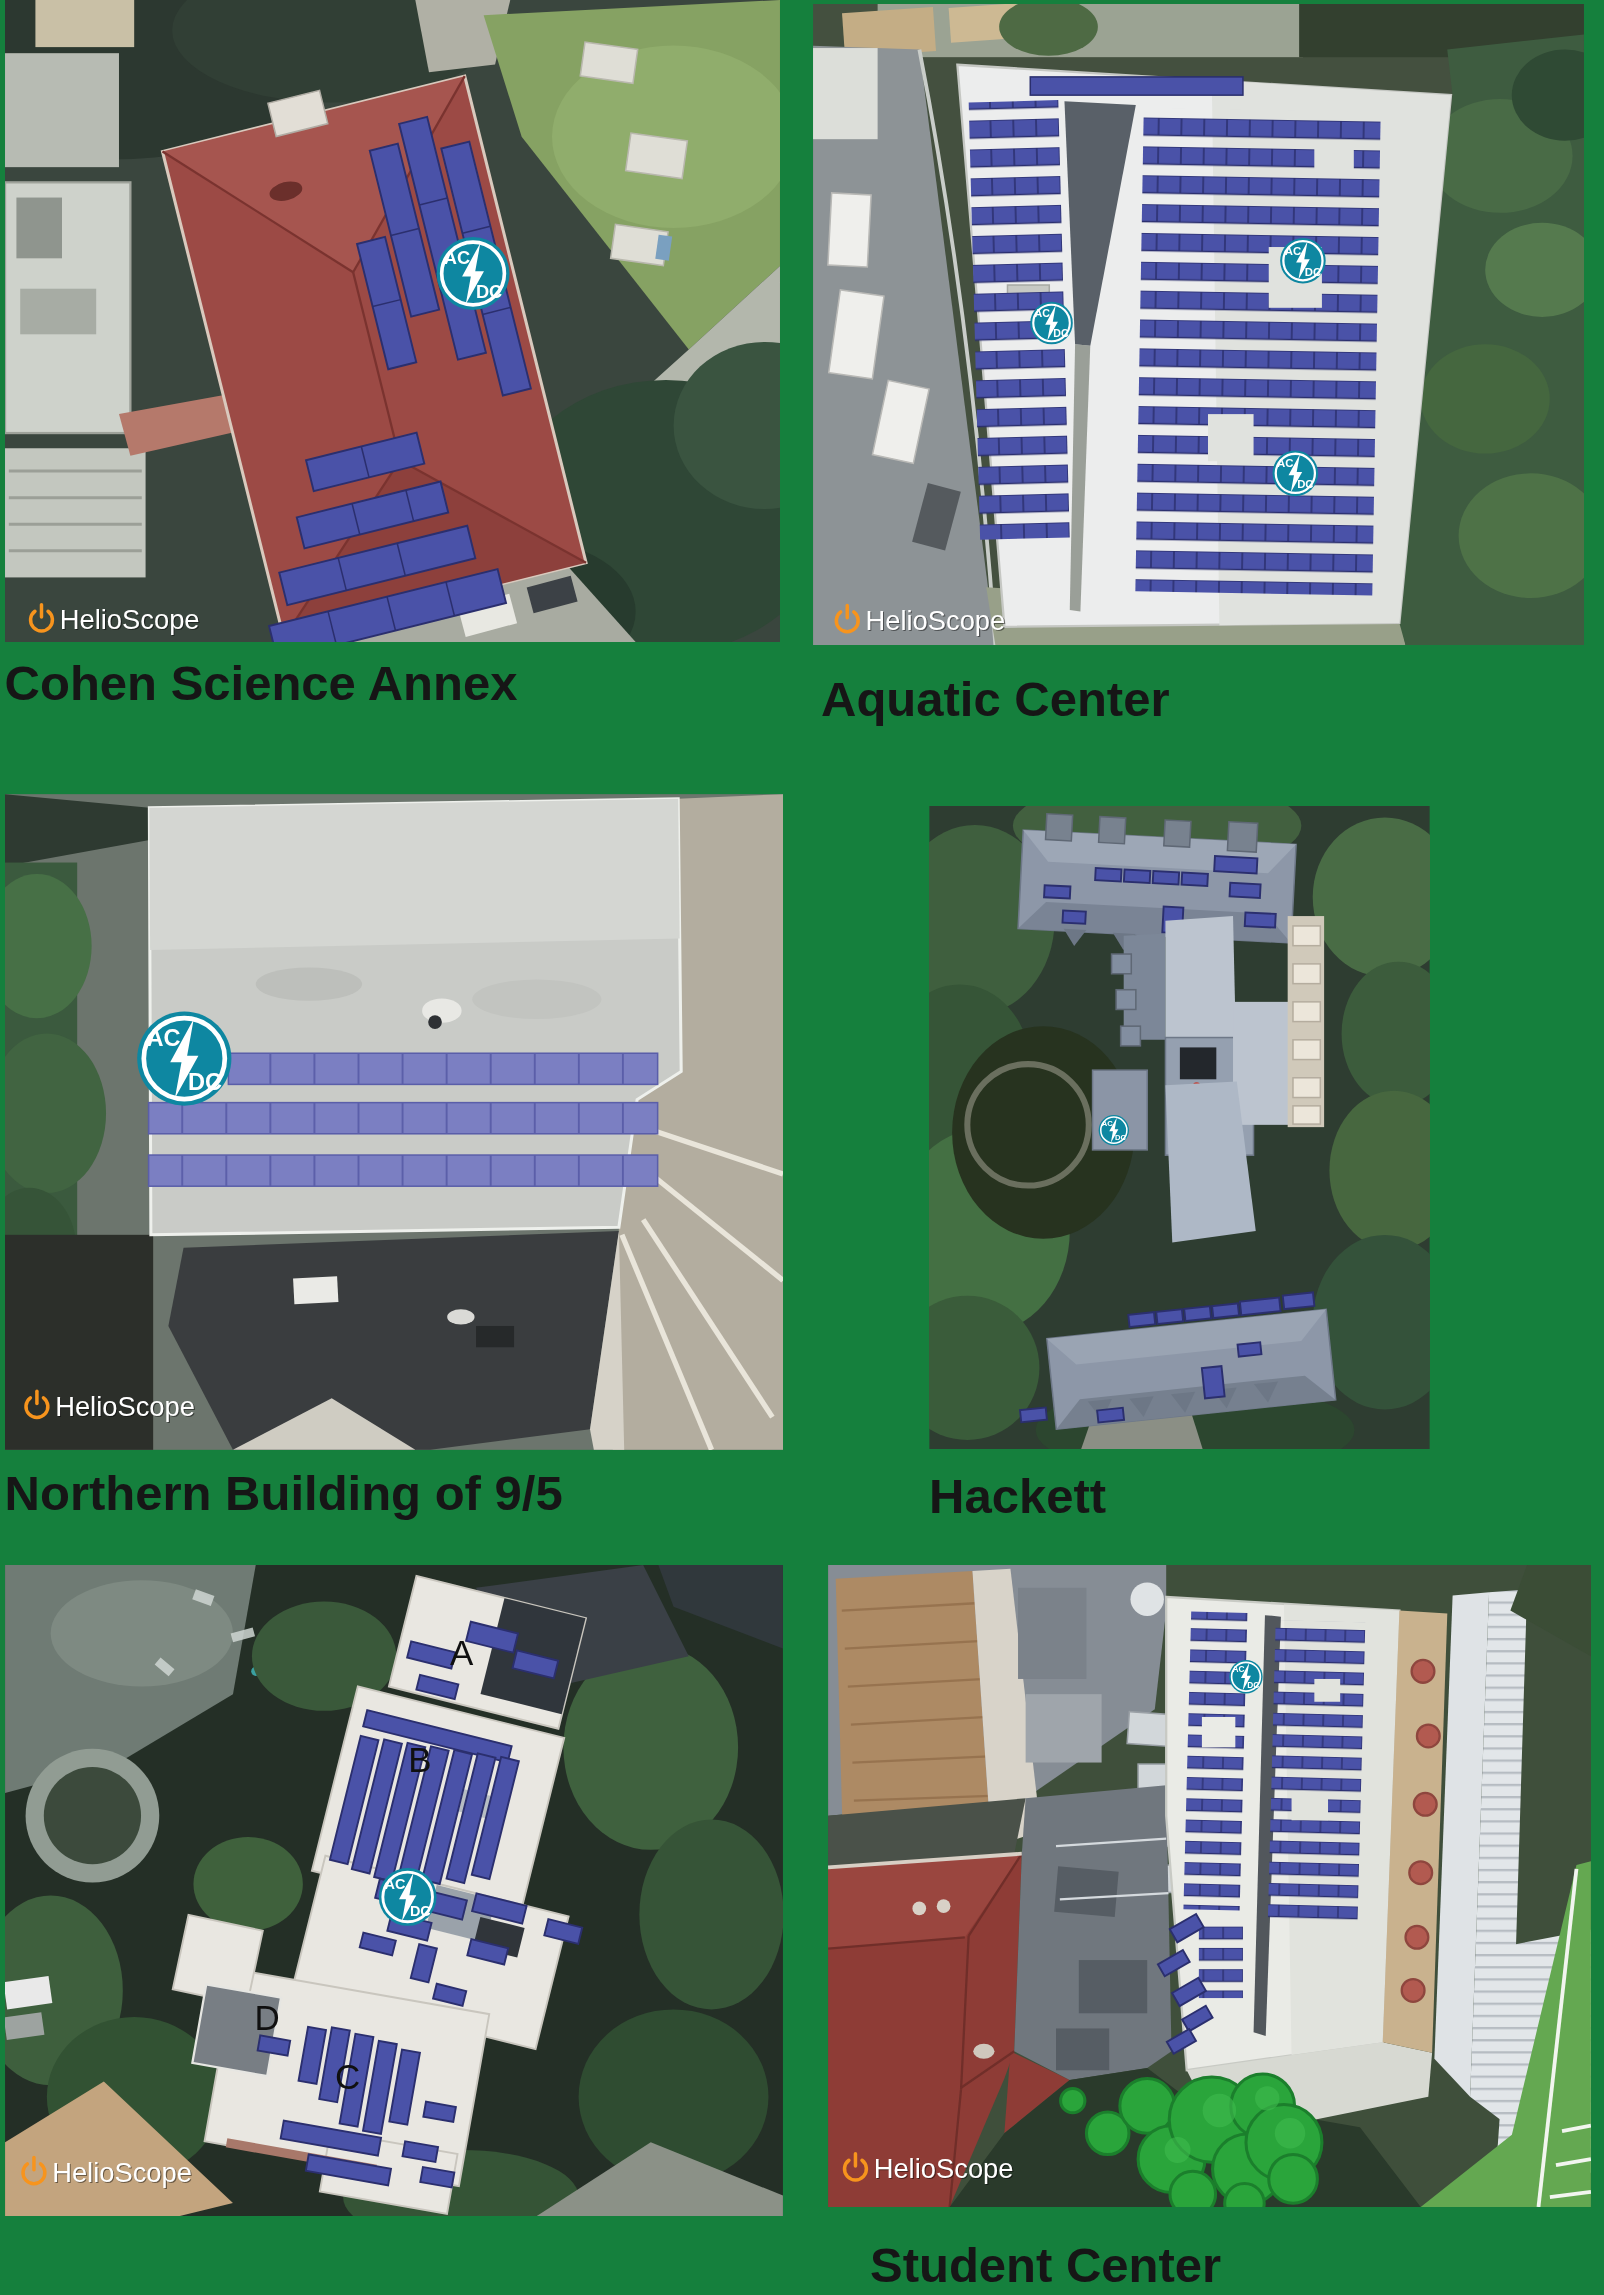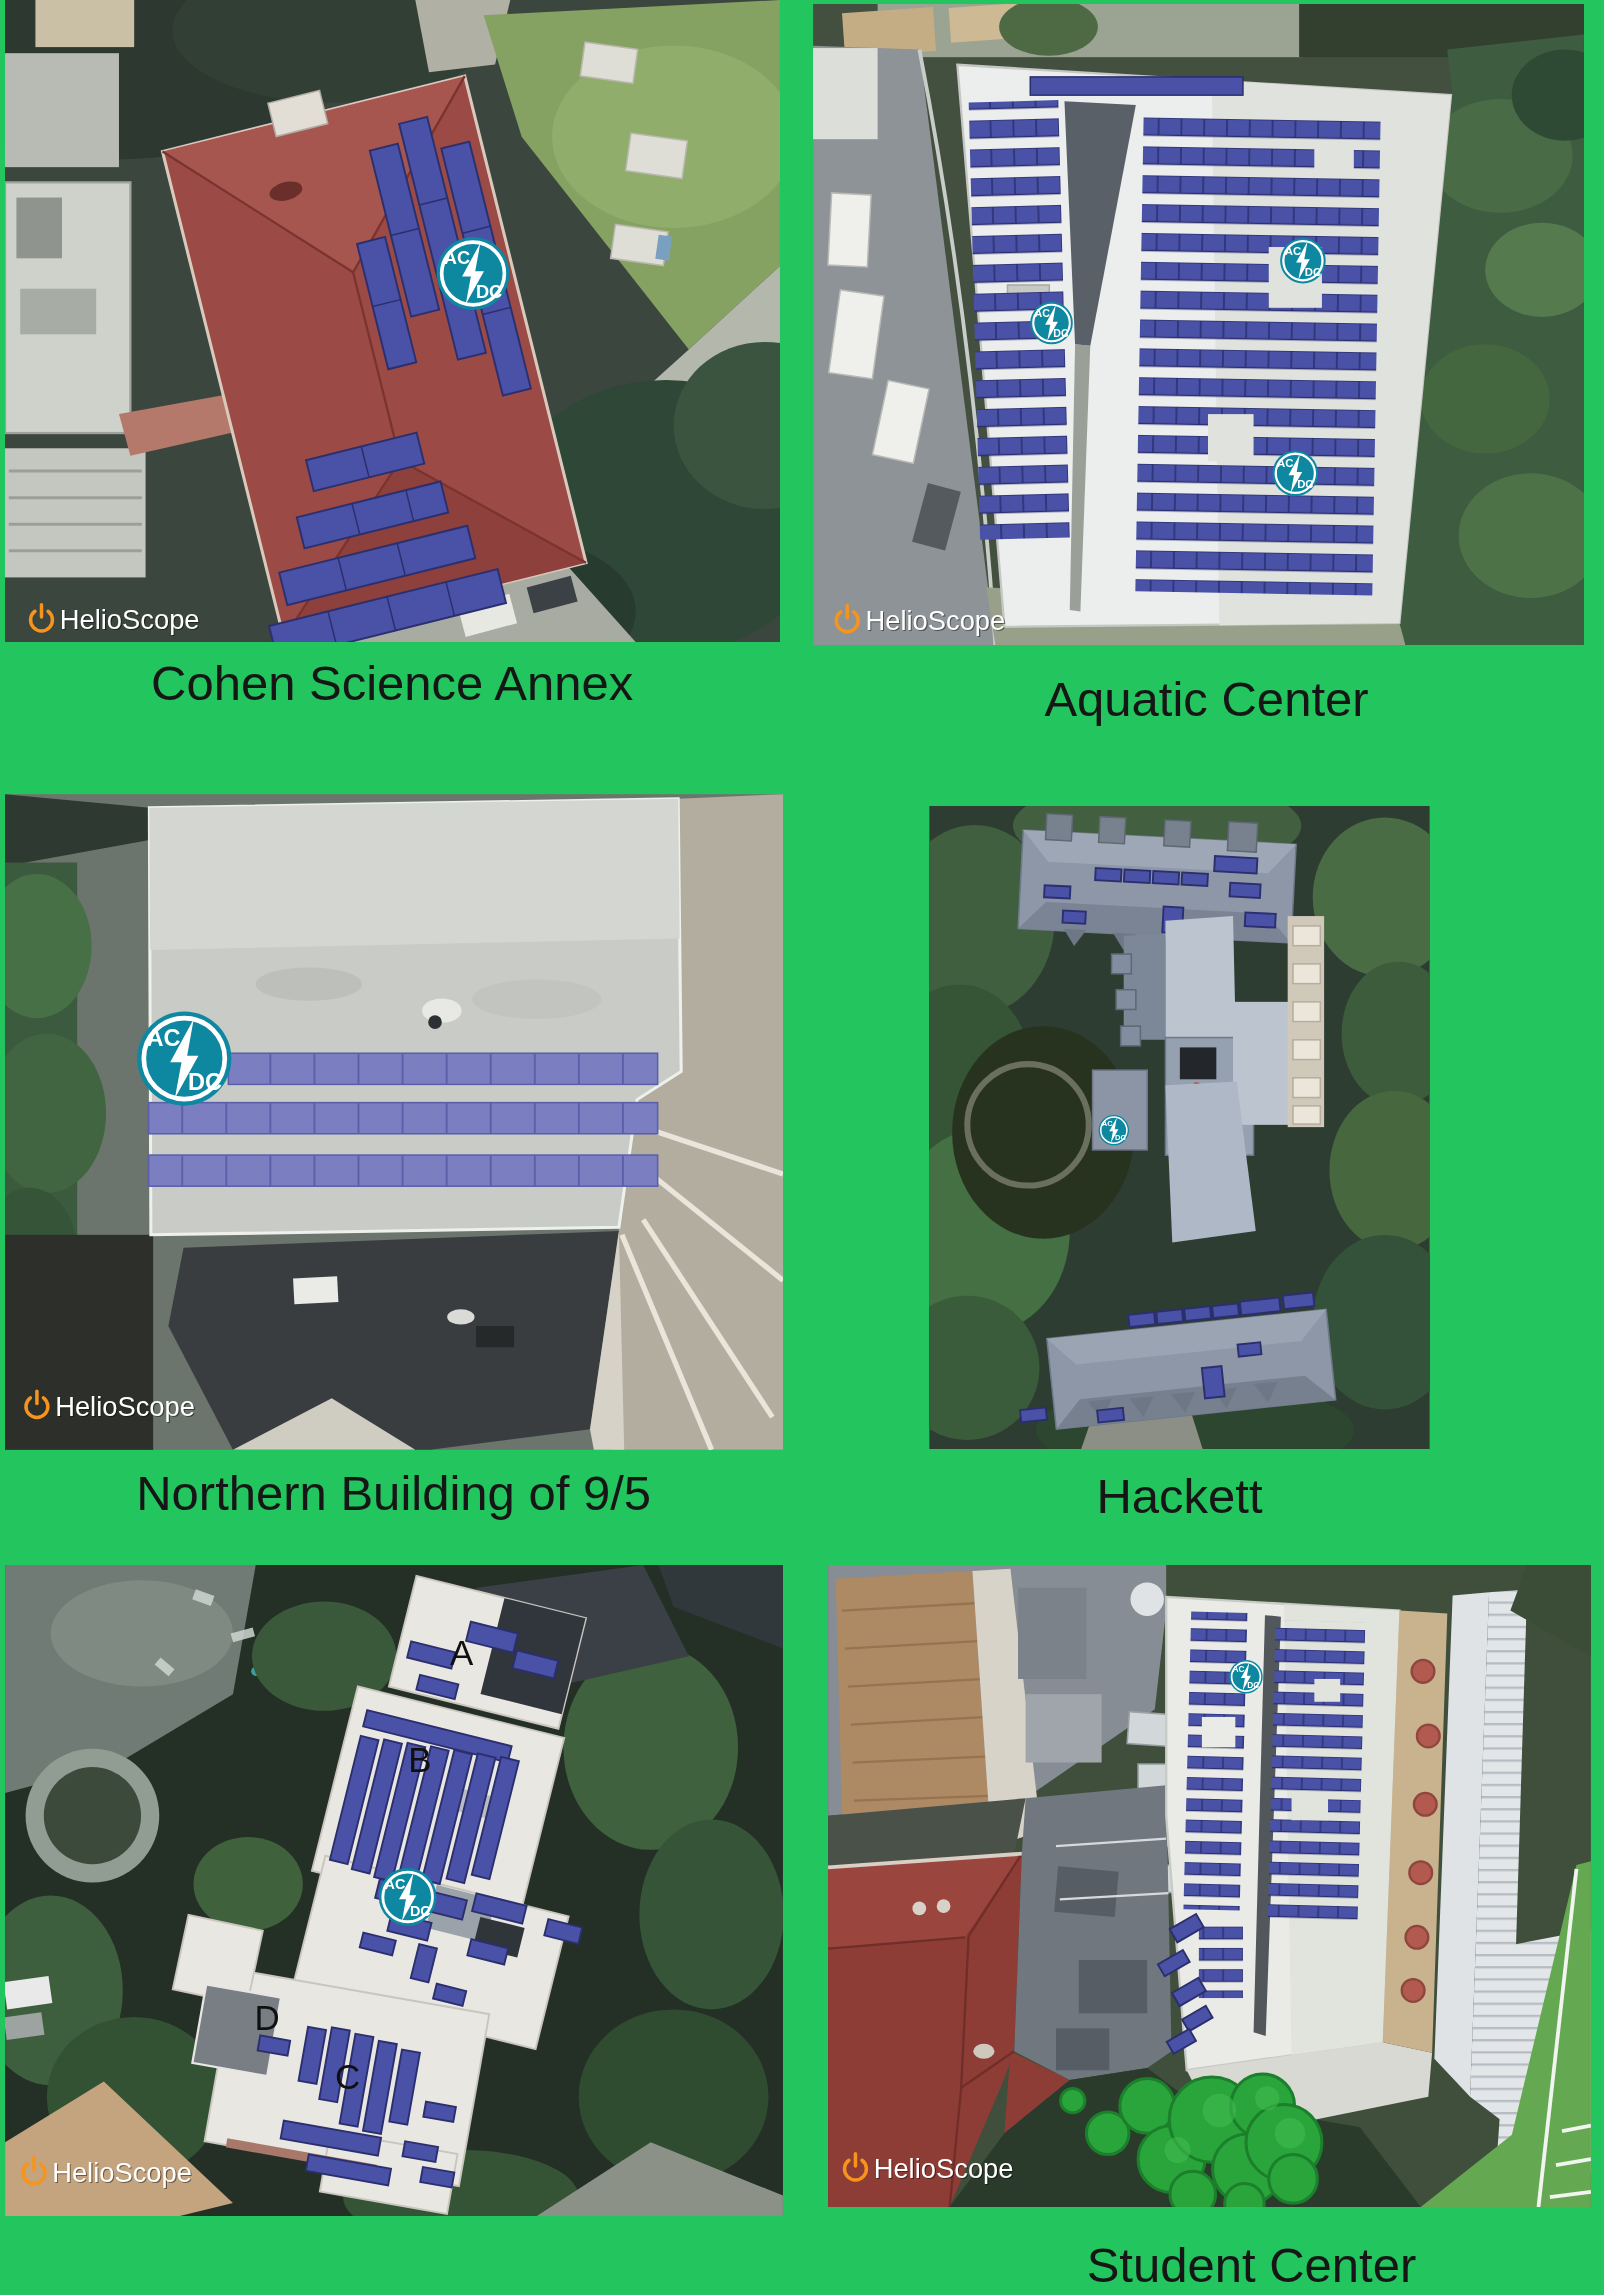--- a/index.html
+++ b/index.html
@@ -1,21 +1,21 @@
 <!DOCTYPE html>
 <html style="font-size:12px"><head>
 <meta charset="utf-8">
 <style>
   html,body{margin:0;padding:0;background:#4a7050;}
-  .page{position:relative;width:1604px;height:2295px;background:#22c55e;overflow:hidden;
+  .page{position:relative;width:1604px;height:2295px;background:#15803d;overflow:hidden;
         font-family:"Liberation Sans",sans-serif;}
   .tile{position:absolute;margin:0;padding:0;}
   .tile svg{display:block;}
-  .caption{position:absolute;text-align:center;font-size:49px;line-height:1.05;
-           color:#161616;letter-spacing:0px;font-weight:400;}
+  .caption{position:absolute;text-align:left;font-size:49px;line-height:1.05;
+           color:#161616;letter-spacing:0px;font-weight:700;}
   .bdg{fill:#ffffff;font-family:"Liberation Sans",sans-serif;font-size:25px;font-weight:700;text-anchor:middle;}
   .wm-text{fill:#ffffff;font-family:"Liberation Sans",sans-serif;font-size:36px;font-weight:400;}
   .wm-shadow{fill:rgba(0,0,0,0.45);font-family:"Liberation Sans",sans-serif;font-size:36px;font-weight:400;}
   .roof-letter{fill:#101010;font-family:"Liberation Sans",sans-serif;font-size:46px;font-weight:400;text-anchor:middle;}
   .panels{fill:#4a52a8;stroke:#2b2f6e;stroke-width:2.5;}
   .panels-light{fill:#7b7fc2;stroke:#5a5ea9;stroke-width:2;}
 </style>
 </head>
 <body>
 

